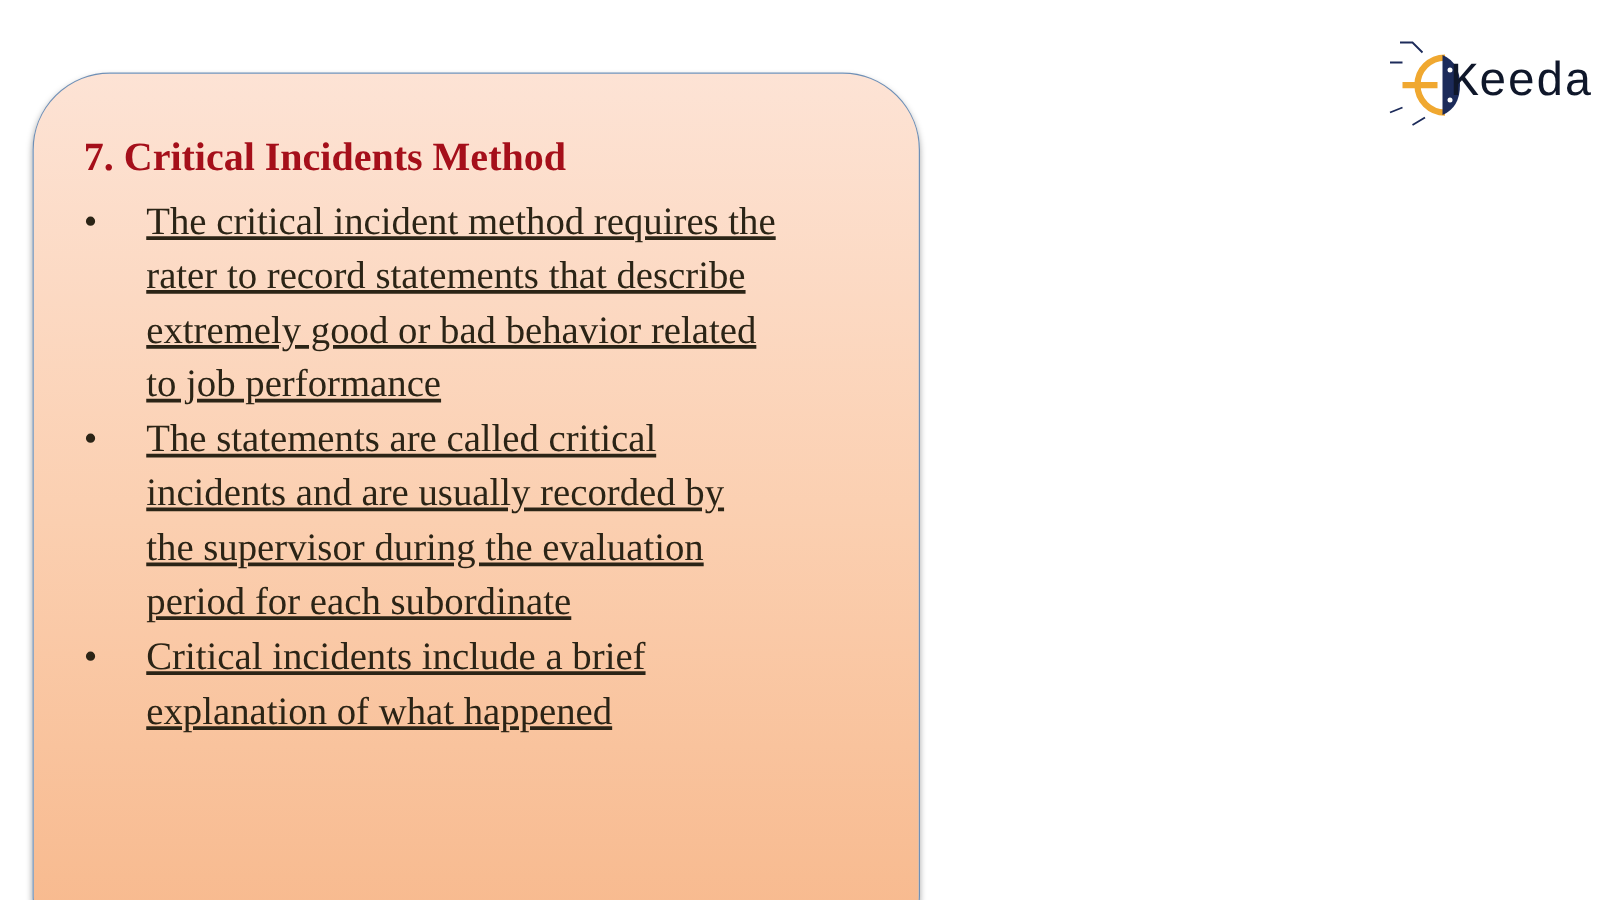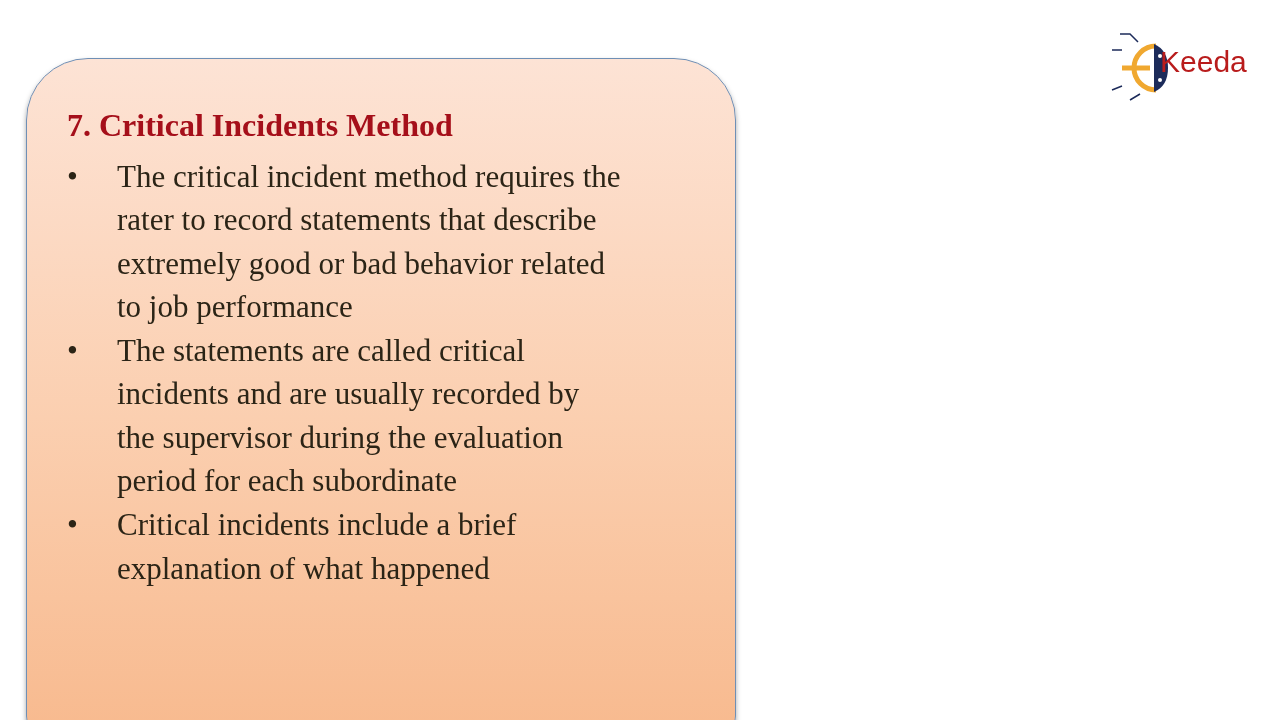--- a/index.html
+++ b/index.html
@@ -12,23 +12,23 @@
     box-shadow: 0 3px 5px rgba(0,0,0,0.35);
     box-sizing:border-box;
   }
   .title {
     position:absolute; left:40px; top:48px;
     font-size:32px; font-weight:bold; color:#a50f1a; white-space:nowrap;
   }
   .bullets { position:absolute; left:38px; top:96px; width:640px; }
   .bullet { display:flex; font-size:31px; line-height:43.3px; color:#2b2416; margin-bottom:1px; }
   .dot { width:50px; flex:none; padding-left:2px; }
-  .text { flex:1; white-space:pre-line; }
+  .text { flex:1; white-space:pre-line;text-decoration:underline; }
   .logo { position:absolute; left:1108px; top:28px; width:150px; height:76px; }
-  .logo-text { position:absolute; left:1160px; top:45px; font-family:Liberation Sans, sans-serif; font-size:30px; color:#b91c1c; }
+  .logo-text { position:absolute; left:1160px; top:45px; font-family:Liberation Mono, monospace; font-size:38px; color:#0f172a; }
 </style>
 </head>
 <body>
 
 <div class="box">
   <div class="title">7. Critical Incidents Method</div>
   <div class="bullets">
     <div class="bullet">
       <span class="dot">•</span>
       <span class="text">The critical incident method requires the

